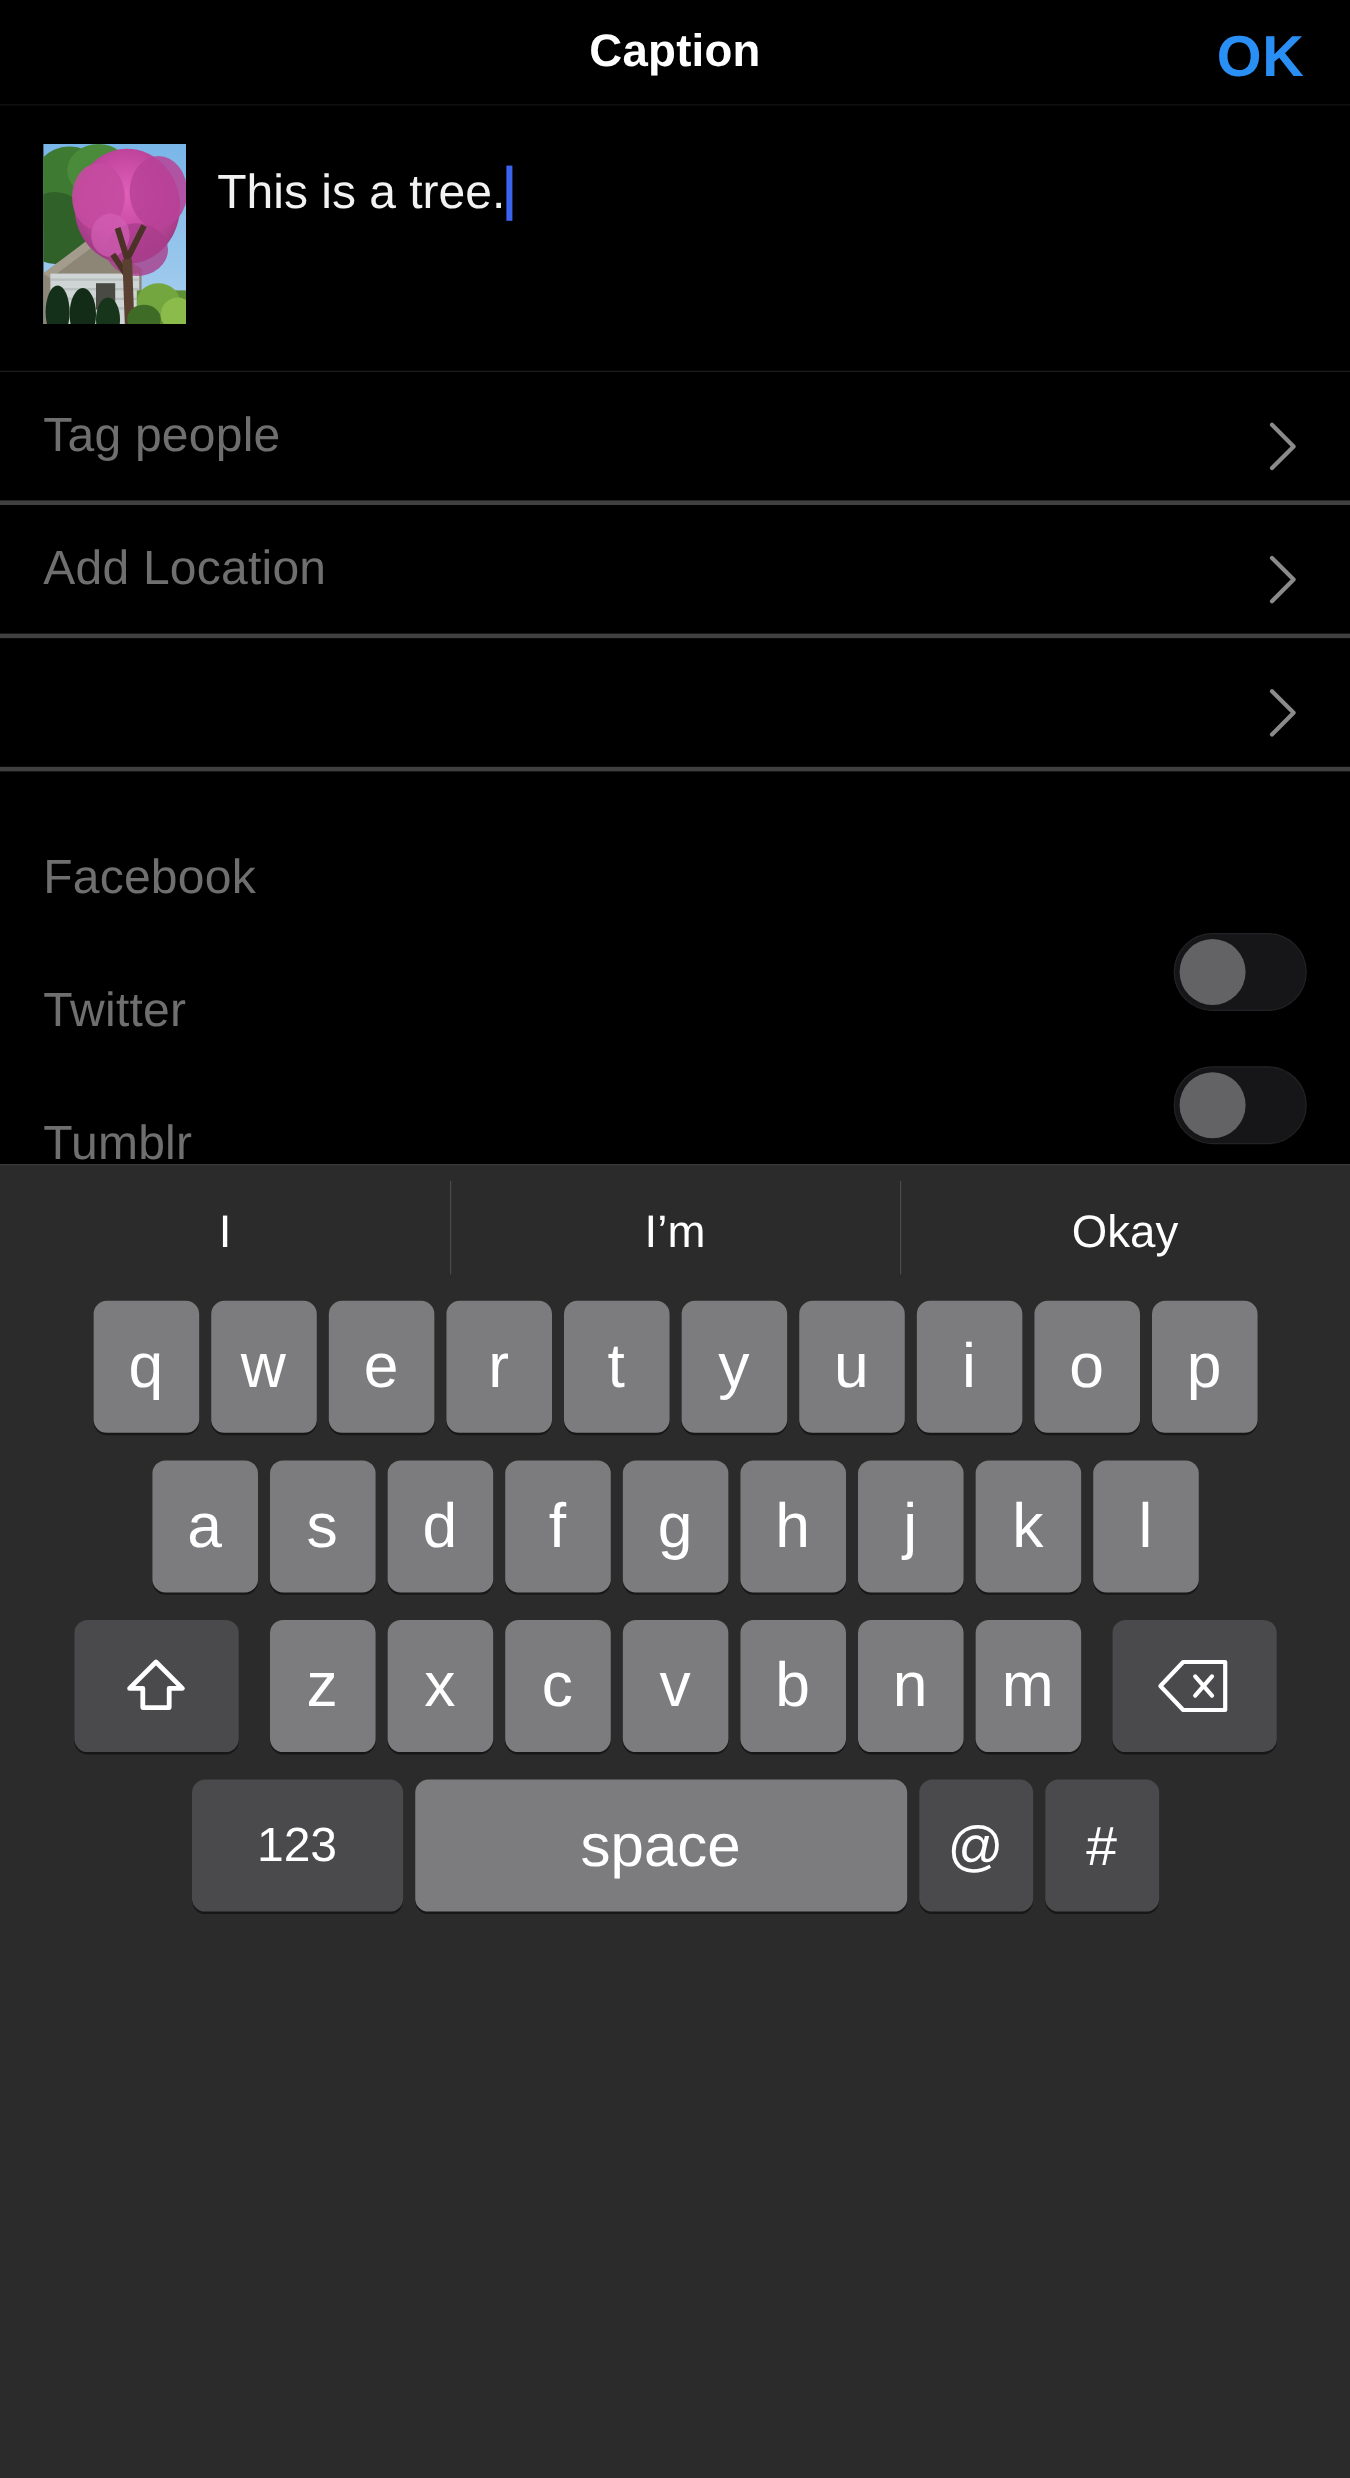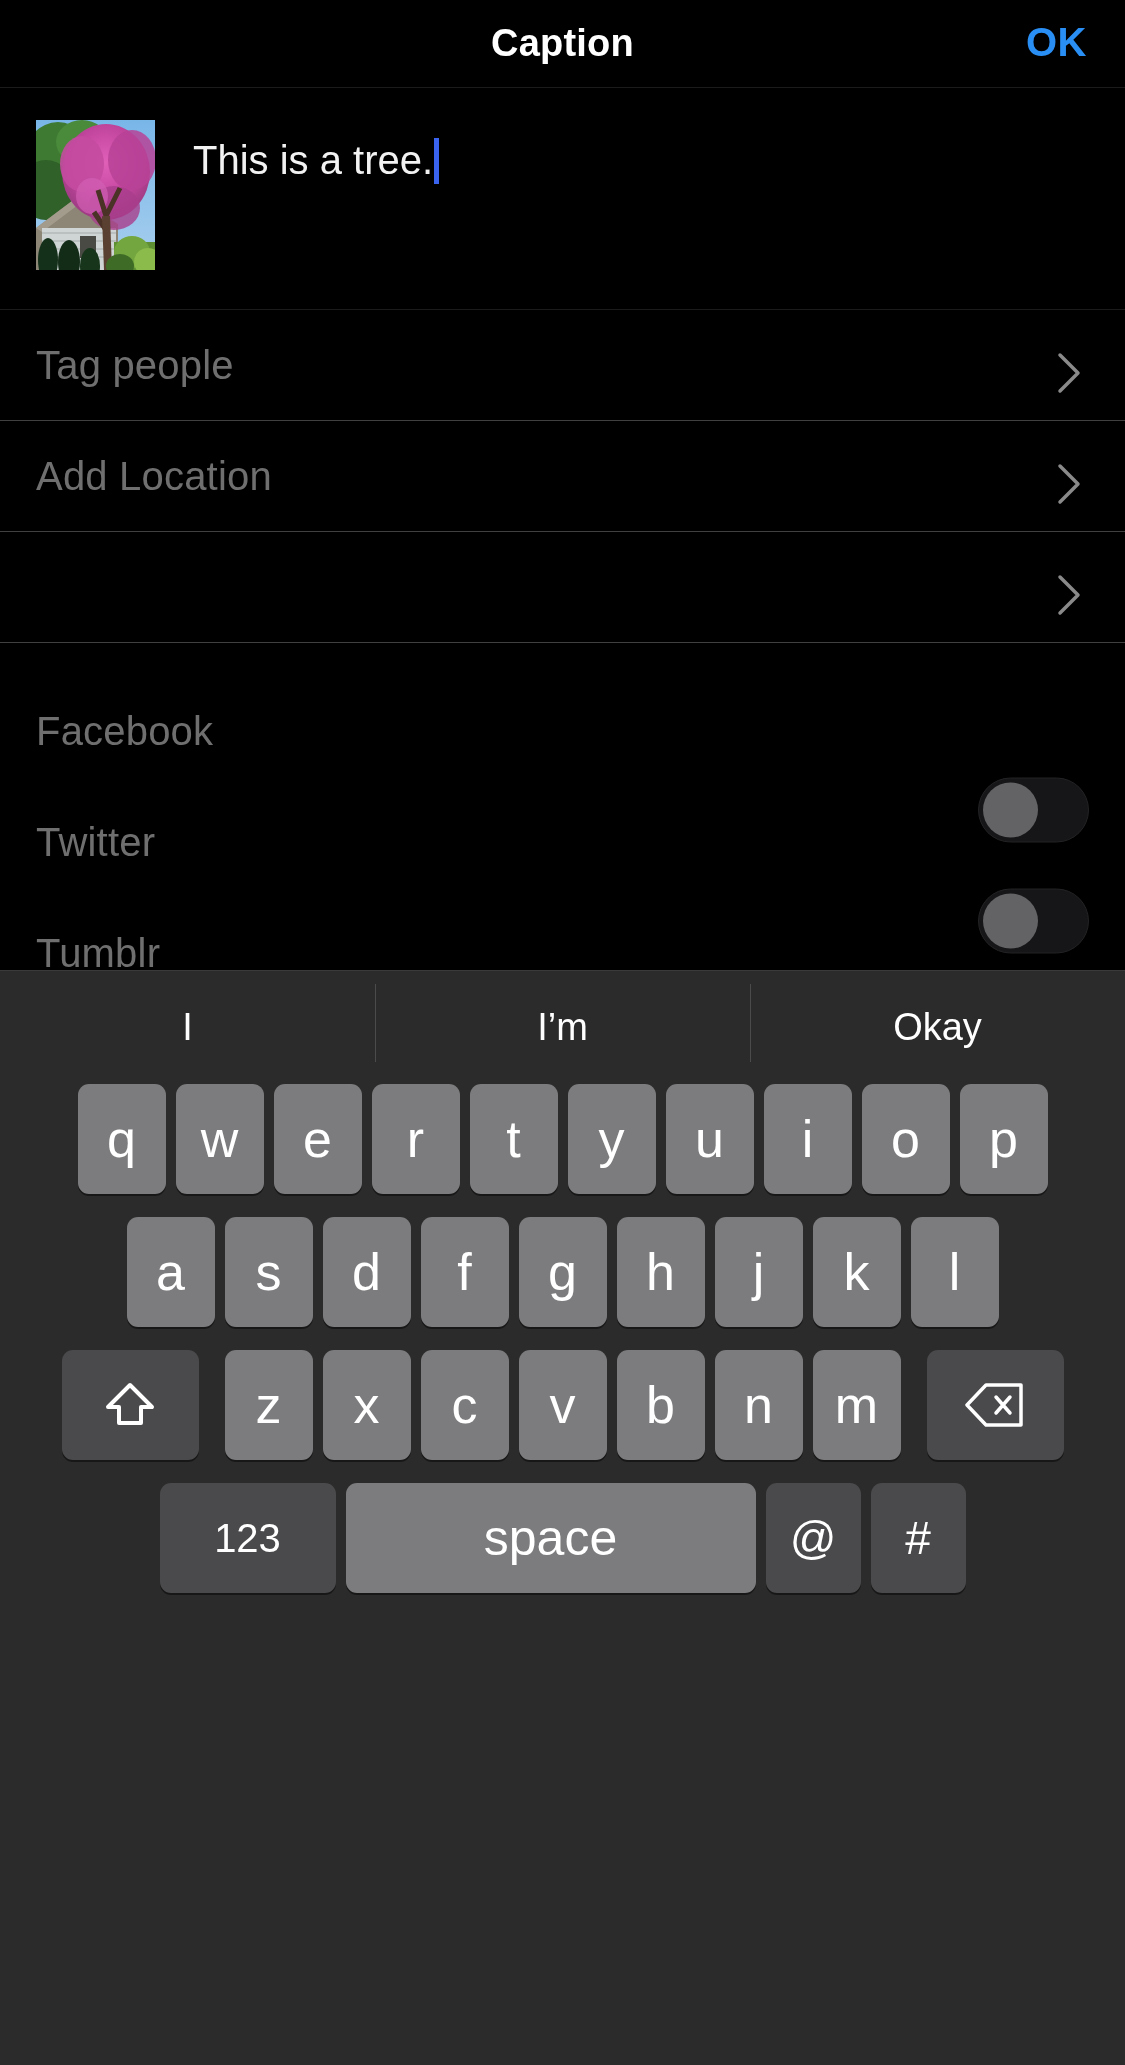--- a/index.html
+++ b/index.html
@@ -17,53 +17,53 @@
     background:#000;
     border-bottom:1px solid #1b1b1b;
   }
   .nav-title{
     position:absolute; left:0; right:0; top:22px;
     text-align:center; color:#fff;
     font-size:38px; font-weight:bold; letter-spacing:.2px;
   }
   .nav-ok{
     position:absolute; right:38px; top:20px;
-    color:#2a8ff5; font-size:40px; font-weight:600; letter-spacing:.5px;
+    color:#2a8ff5; font-size:48px; font-weight:600; letter-spacing:.5px;
   }
 
   
   .caption-row{
     position:relative; width:1125px; height:222px; background:#000;
     border-bottom:1px solid #1b1b1b;
   }
   .thumb{
     position:absolute; left:36px; top:32px;
     width:119px; height:150px;
     overflow:hidden; background:#20321f;
   }
   .thumb svg{ display:block; width:119px; height:150px; }
   .caption-text-wrap{
-    position:absolute; left:193px; top:48px;
+    position:absolute; left:181px; top:48px;
     display:flex; align-items:center;
   }
   .caption-text{
     color:#f2f2f2; font-size:40px; line-height:48px;
     white-space:pre;
   }
   .caret{
     display:inline-block; width:5px; height:46px;
     background:#3a63f0; margin-left:1px; margin-top:1px;
   }
 
   
   .row{
     position:relative; width:1125px; height:111px;
     display:flex; align-items:center;
     background:#000;
-    border-bottom:1px solid #404040;
+    border-bottom:4px solid #404040;
   }
   .row.no-border{ border-bottom:none;align-items:flex-end; }
   .row-label{
     margin-left:36px; color:#6f6f6f; font-size:40px; letter-spacing:.2px;
   }
   .chev{
     position:absolute; right:42px; top:50%;
     transform:translateY(-50%);
     width:26px; height:26px;
   }

